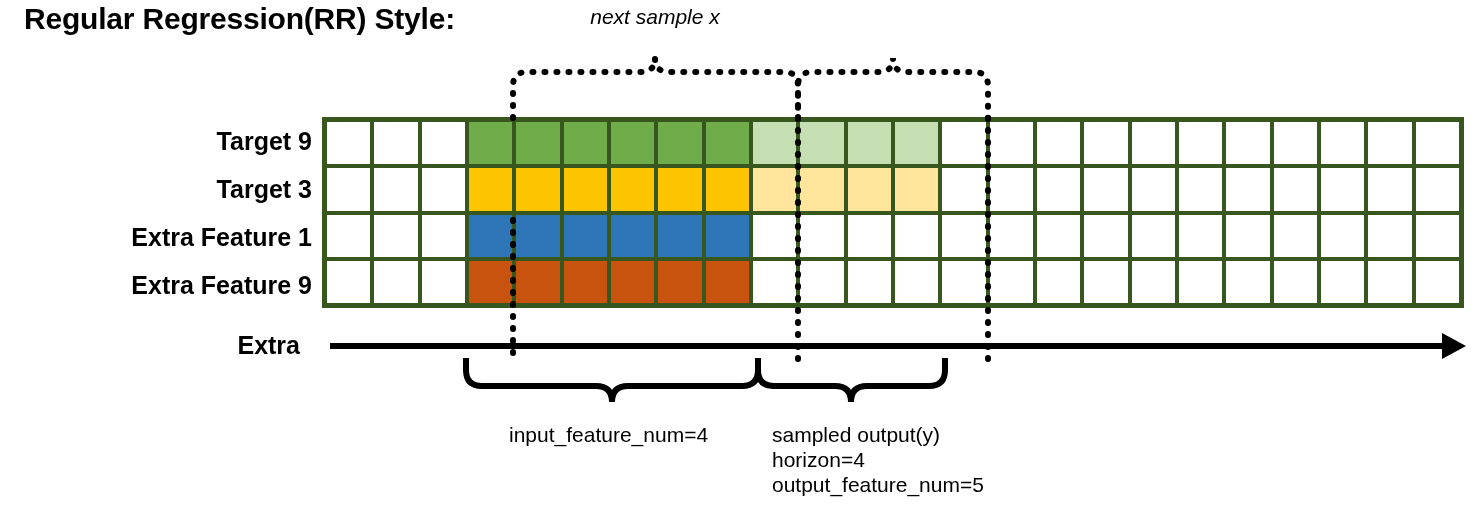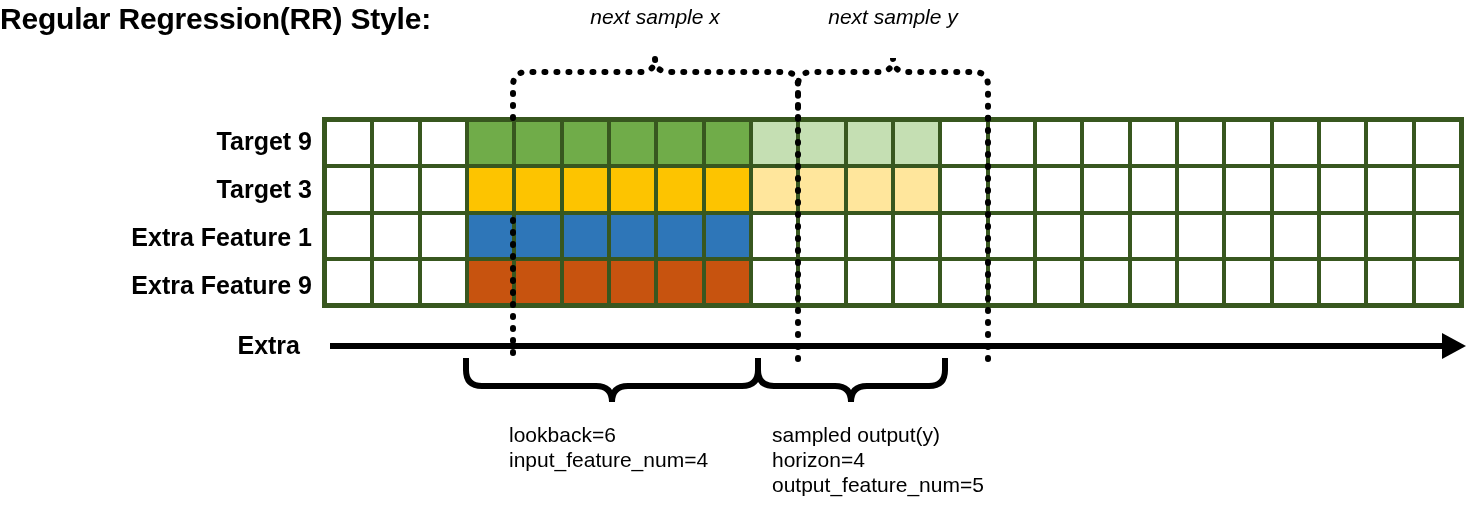--- a/index.html
+++ b/index.html
@@ -14,21 +14,21 @@
     position: relative;
     width: 1476px;
     height: 516px;
     background: #ffffff;
     overflow: hidden;
   }
   .abs { position: absolute; }
 
   
   #title {
-    left: 0;
+    left: 24px;
     top: 2px;
     font-size: 30px;
     font-weight: bold;
     color: #000000;
     letter-spacing: -0.2px;
     white-space: nowrap;
   }
 
   
   .row-label {
@@ -240,40 +240,38 @@
   <div class="abs" id="time-arrowhead"></div>
 
   <svg class="abs" style="left:0px; top:0px;" width="1476" height="130">
 
     <path d="M 513 118 L 513 86 Q 513 72 527 72 L 641 72 Q 655 72 655 58 Q 655 72 669 72 L 784 72 Q 798 72 798 86 L 798 118" fill="none" stroke="#000000" stroke-width="6" stroke-dasharray="1 11" stroke-linecap="round"></path>
 
     <path d="M 798 118 L 798 86 Q 798 72 812 72 L 879 72 Q 893 72 893 58 Q 893 72 907 72 L 974 72 Q 988 72 988 86 L 988 118" fill="none" stroke="#000000" stroke-width="6" stroke-dasharray="1 11" stroke-linecap="round"></path>
   </svg>
 
   <div class="abs top-brace-label" style="left:555px; top:5px; width:200px;">next sample x</div>
-  <div class="abs top-brace-label" style="left:793px; top:5px; width:200px;">next sample y</div>
 
   <svg class="abs" style="left:0px; top:110px;" width="1476" height="250">
 
     <path d="M 513 110 L 513 250" fill="none" stroke="#000000" stroke-width="6" stroke-dasharray="1 11" stroke-linecap="round"></path>
 
     <path d="M 798 8 L 798 250" fill="none" stroke="#000000" stroke-width="6" stroke-dasharray="1 11" stroke-linecap="round"></path>
 
     <path d="M 988 8 L 988 250" fill="none" stroke="#000000" stroke-width="6" stroke-dasharray="1 11" stroke-linecap="round"></path>
   </svg>
 
   <svg class="abs" style="left:0px; top:358px;" width="1476" height="70">
 
     <path d="M 466 0 L 466 12 Q 466 28 482 28 L 596 28 Q 612 28 612 44 Q 612 28 628 28 L 742 28 Q 758 28 758 12 L 758 0" fill="none" stroke="#000000" stroke-width="6" stroke-linecap="butt"></path>
 
     <path d="M 758 0 L 758 12 Q 758 28 774 28 L 835 28 Q 851 28 851 44 Q 851 28 867 28 L 929 28 Q 945 28 945 12 L 945 0" fill="none" stroke="#000000" stroke-width="6" stroke-linecap="butt"></path>
   </svg>
 
   <div class="abs" style="left:509px; top:422px;">
-    <div class="bottom-label">lookback=6</div>
     <div class="bottom-label">input_feature_num=4</div>
   </div>
 
   <div class="abs" style="left:772px; top:422px;">
     <div class="bottom-label">sampled output(y)</div>
     <div class="bottom-label">horizon=4</div>
     <div class="bottom-label">output_feature_num=5</div>
   </div>
 
 </div>

